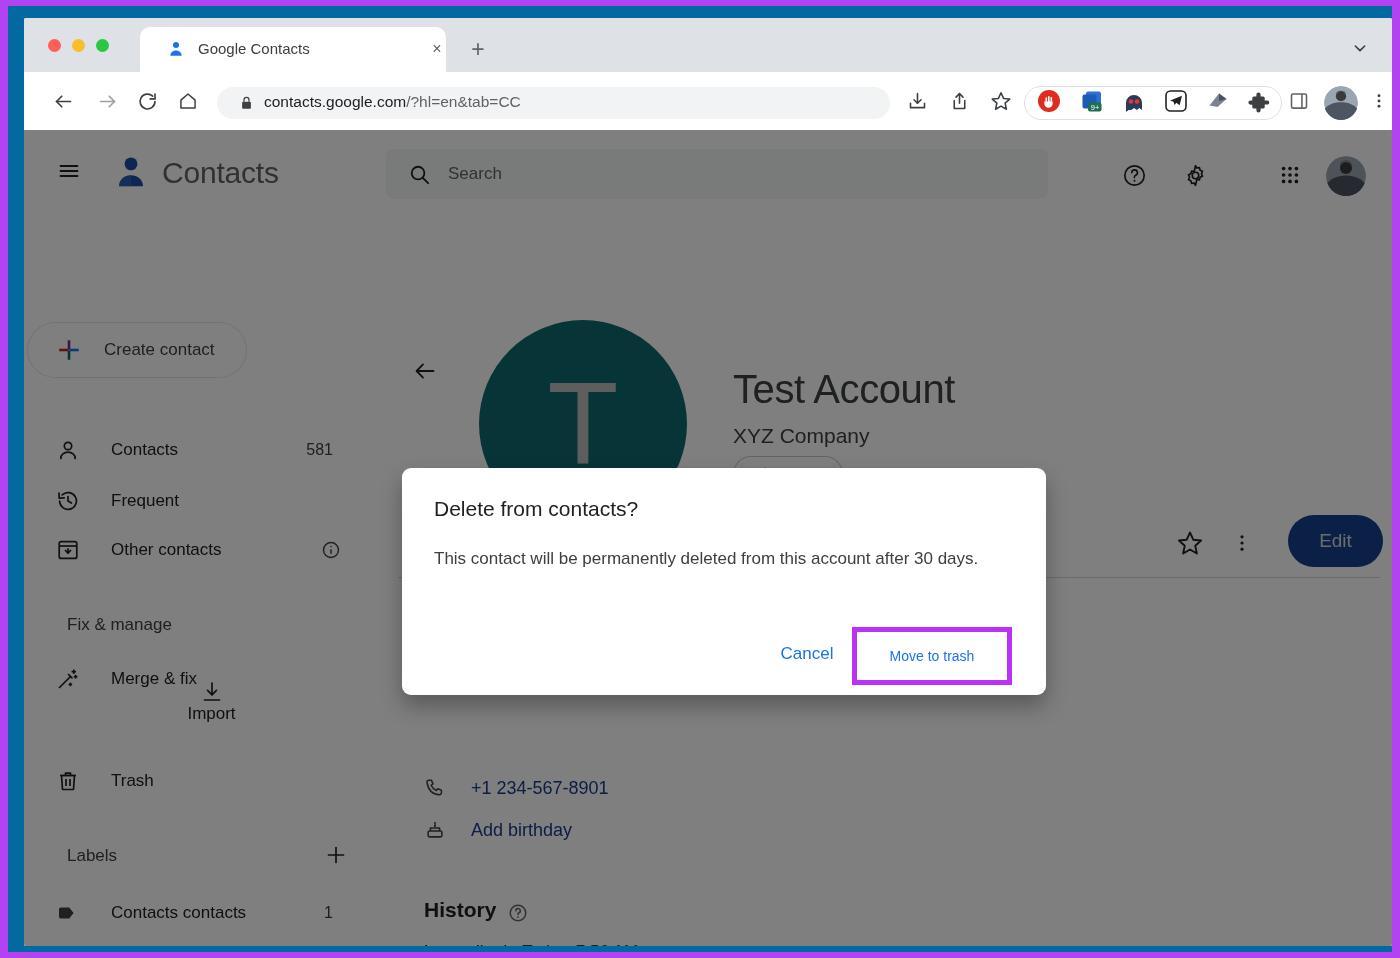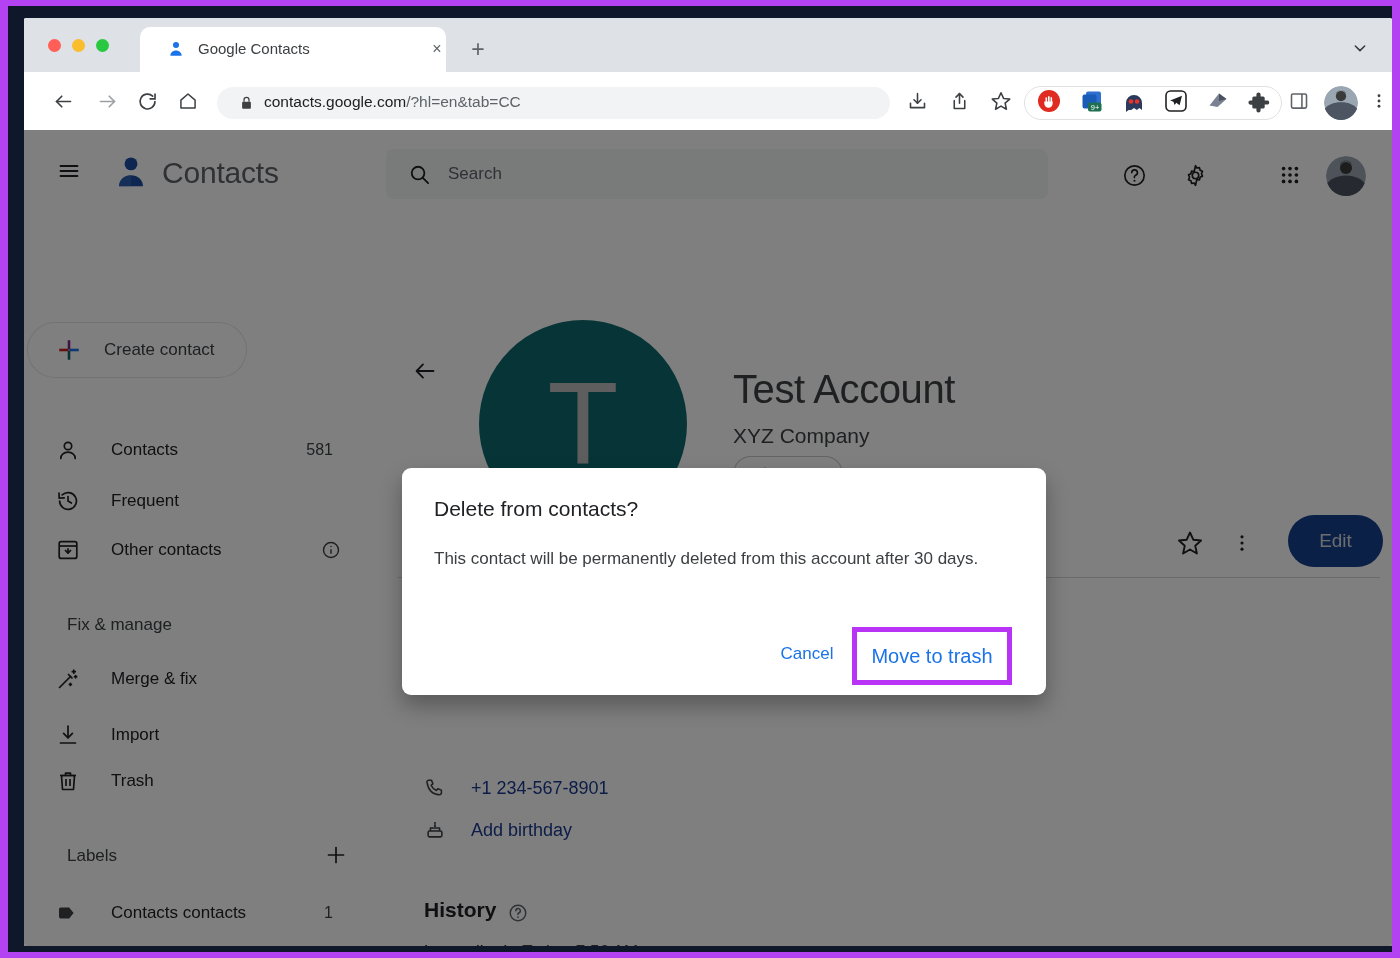--- a/index.html
+++ b/index.html
@@ -10,21 +10,21 @@
     overflow: hidden;
   }
 
   
   #frame-outer {
     position: absolute; left: 0; top: 0; width: 1400px; height: 958px;
     background: #b343f2;
   }
   #frame-inner {
     position: absolute; left: 8px; top: 6px; width: 1384px; height: 946px;
-    background: #0f172a;
+    background: #0369a1;
   }
   #browser {
     position: absolute; left: 16px; top: 12px; width: 1368px; height: 928px;
     background: #ffffff; overflow: hidden;
     border-radius: 2px;
   }
 
   
   #tabstrip {
     position: absolute; left: 0; top: 0; width: 1368px; height: 54px;
@@ -183,21 +183,21 @@
     position: absolute; left: 43px; font-size: 17px; color: #3c4043;
   }
   #sec-fix { top: 403px; }
   #sec-labels { top: 634px; }
   #labels-add {
     position: absolute; left: 299px; top: 630px; width: 26px; height: 26px;
     display: flex; align-items: center; justify-content: center; cursor: pointer;
   }
 
   #nav-merge  { top: 444px; }
-  #nav-import { top: 500px; }
+  #nav-import { top: 468px; flex-direction: column; }
   #nav-trash  { top: 546px; }
   #nav-emergency { top: 678px; }
 
   
   #detail { position: absolute; left: 362px; top: 82px; width: 1006px; height: 734px; }
   #back-arrow {
     position: absolute; left: 26px; top: 146px; width: 26px; height: 26px;
     display: flex; align-items: center; justify-content: center; cursor: pointer;
   }
   #contact-avatar {
@@ -287,21 +287,21 @@
     display: flex; align-items: center; justify-content: center;
     font-size: 17px; color: #1a73e8; cursor: pointer; border-radius: 4px;
   }
   #dialog-confirm-hl {
     position: absolute; left: 450px; top: 159px; width: 160px; height: 58px;
     border: 5px solid #b833f5; background: #ffffff;
   }
   #dialog-confirm {
     position: absolute; left: 0; top: 0; width: 150px; height: 48px;
     display: flex; align-items: center; justify-content: center;
-    font-size: 20px; color: #1a73e8; cursor: pointer;
+    font-size: 14px; color: #1a73e8; cursor: pointer;
   }
 </style>
 </head>
 <body>
 
 <div id="frame-outer">
   <div id="frame-inner">
     <div id="browser">
 
       <div id="tabstrip">

